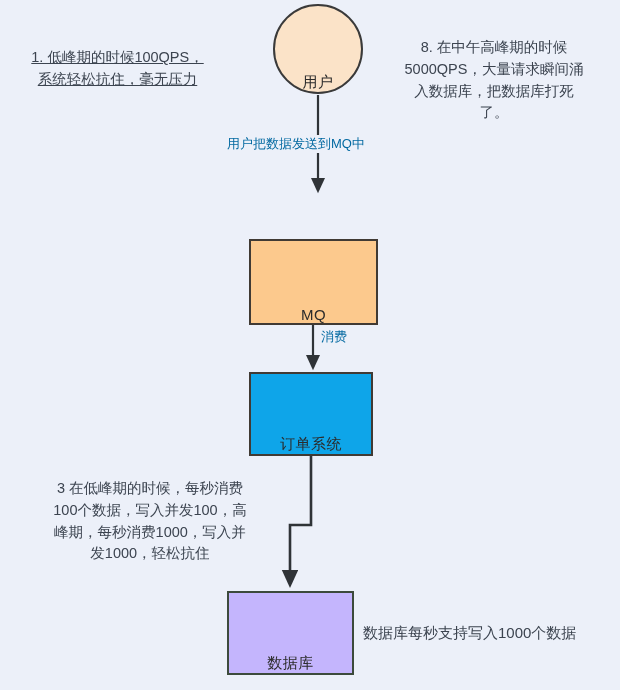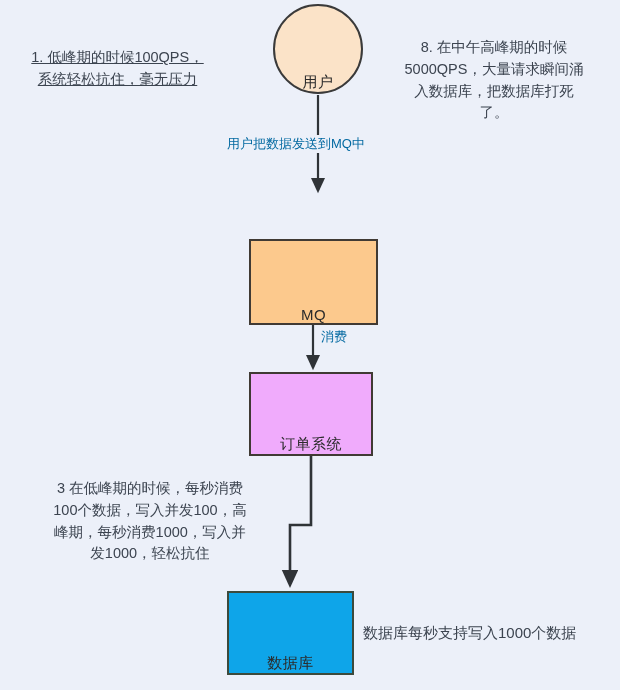--- a/index.html
+++ b/index.html
@@ -86,25 +86,25 @@
   </svg>
 
   <div class="node node-circle" style="left:273px; top:4px; width:90px; height:90px; background:#fbe3c8;">
     <span>用户</span>
   </div>
 
   <div class="node" style="left:249px; top:195px; width:129px; height:86px; background:#fcc98d;margin-top:44px;">
     <span>MQ</span>
   </div>
 
-  <div class="node" style="left:249px; top:372px; width:124px; height:84px; background:#f0abfc;">
+  <div class="node" style="left:249px; top:372px; width:124px; height:84px; background:#0ea5e9;">
     <span>订单系统</span>
   </div>
 
-  <div class="node" style="left:227px; top:591px; width:127px; height:84px; background:#0ea5e9; border-color:#3c4a3c;">
+  <div class="node" style="left:227px; top:591px; width:127px; height:84px; background:#c4b5fd; border-color:#3c4a3c;">
     <span>数据库</span>
   </div>
 
   <div class="edge-label" style="left:224px; top:135px;">用户把数据发送到MQ中</div>
 
   <div class="edge-label" style="left:298px; top:328px;margin-left:20px;">消费</div>
 
   <div class="annot" style="left:10px; top:47px; width:215px;text-decoration:underline;">1. 低峰期的时候100QPS，
 系统轻松抗住，毫无压力</div>
 

